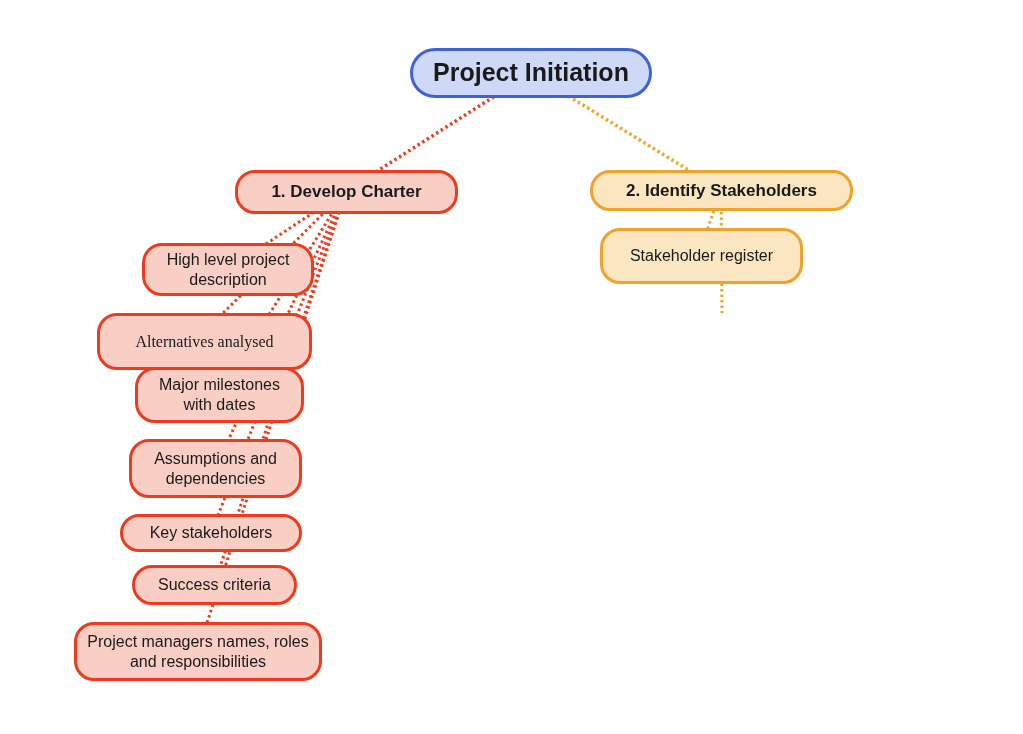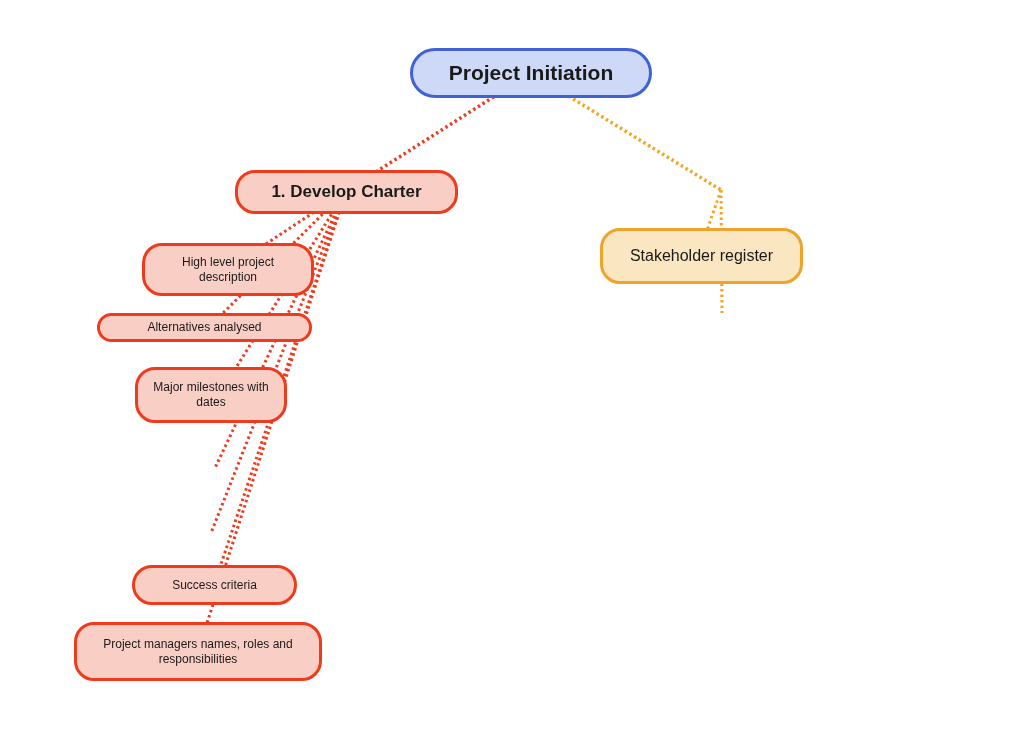--- a/index.html
+++ b/index.html
@@ -46,27 +46,27 @@
     text-align: center;
     color: var(--text, #1a1a1a);
     line-height: 1.25;
     padding: 2px 8px;
   }
   .n-root {
     background: var(--root-fill, #cdd9f6);
     border: 3px solid var(--root-border, #3f62d7);
     border-radius: 25px;
     font-weight: bold;
-    font-size: 21px;
+    font-size: 25px;
   }
   .n-red {
     background: var(--red-fill, #f9cfc5);
     border: 3px solid var(--red-border, #ee3b1e);
     border-radius: 20px;
-    font-size: 12px;
+    font-size: 16px;
   }
   .n-orange {
     background: var(--orange-fill, #fae6c1);
     border: 3px solid var(--orange-border, #f0a32a);
     border-radius: 20px;
     font-size: 16px;
   }
   .n-section {
     font-weight: bold;
     font-size: 17px;
@@ -93,27 +93,30 @@
     <line class="edge e-orange" x1="721" y1="190" x2="701" y2="248"></line>
     <line class="edge e-orange" x1="721" y1="190" x2="722" y2="313"></line>
   </svg>
 
   <div class="node n-root" style="left:410px; top:48px; width:242px; height:50px;">Project Initiation</div>
 
   <div class="node n-red n-section" style="left:235px; top:170px; width:223px; height:44px;">1. Develop Charter</div>
 
   <div class="node n-red" style="left:142px; top:243px; width:172px; height:53px;">High level project description</div>
 
-  <div class="node n-red" style="left:97px; top:313px; width:215px; height:29px;">Alternatives analysed</div>
+  <div class="node n-red" style="left:97px; top:313px; width:215px; height:57px;font-family:Liberation Serif, serif;">Alternatives analysed</div>
 
-  <div class="node n-red" style="left:135px; top:367px; width:152px; height:56px;">Major milestones with dates</div>
+  <div class="node n-red" style="left:135px; top:367px; width:169px; height:56px;">Major milestones with dates</div>
 
+  <div class="node n-red" style="left:129px; top:439px; width:173px; height:59px;">Assumptions and dependencies</div>
 
+  <div class="node n-red" style="left:120px; top:514px; width:182px; height:38px;">Key stakeholders</div>
 
   <div class="node n-red" style="left:74px; top:622px; width:248px; height:59px;">Project managers names, roles and responsibilities</div>
 
   <div class="node n-red" style="left:132px; top:565px; width:165px; height:40px;">Success criteria</div>
 
+  <div class="node n-orange n-section" style="left:590px; top:170px; width:263px; height:41px;">2. Identify Stakeholders</div>
 
   <div class="node n-orange" style="left:600px; top:228px; width:203px; height:56px;">Stakeholder register</div>
 
 
 </div>
 
 </body></html>

